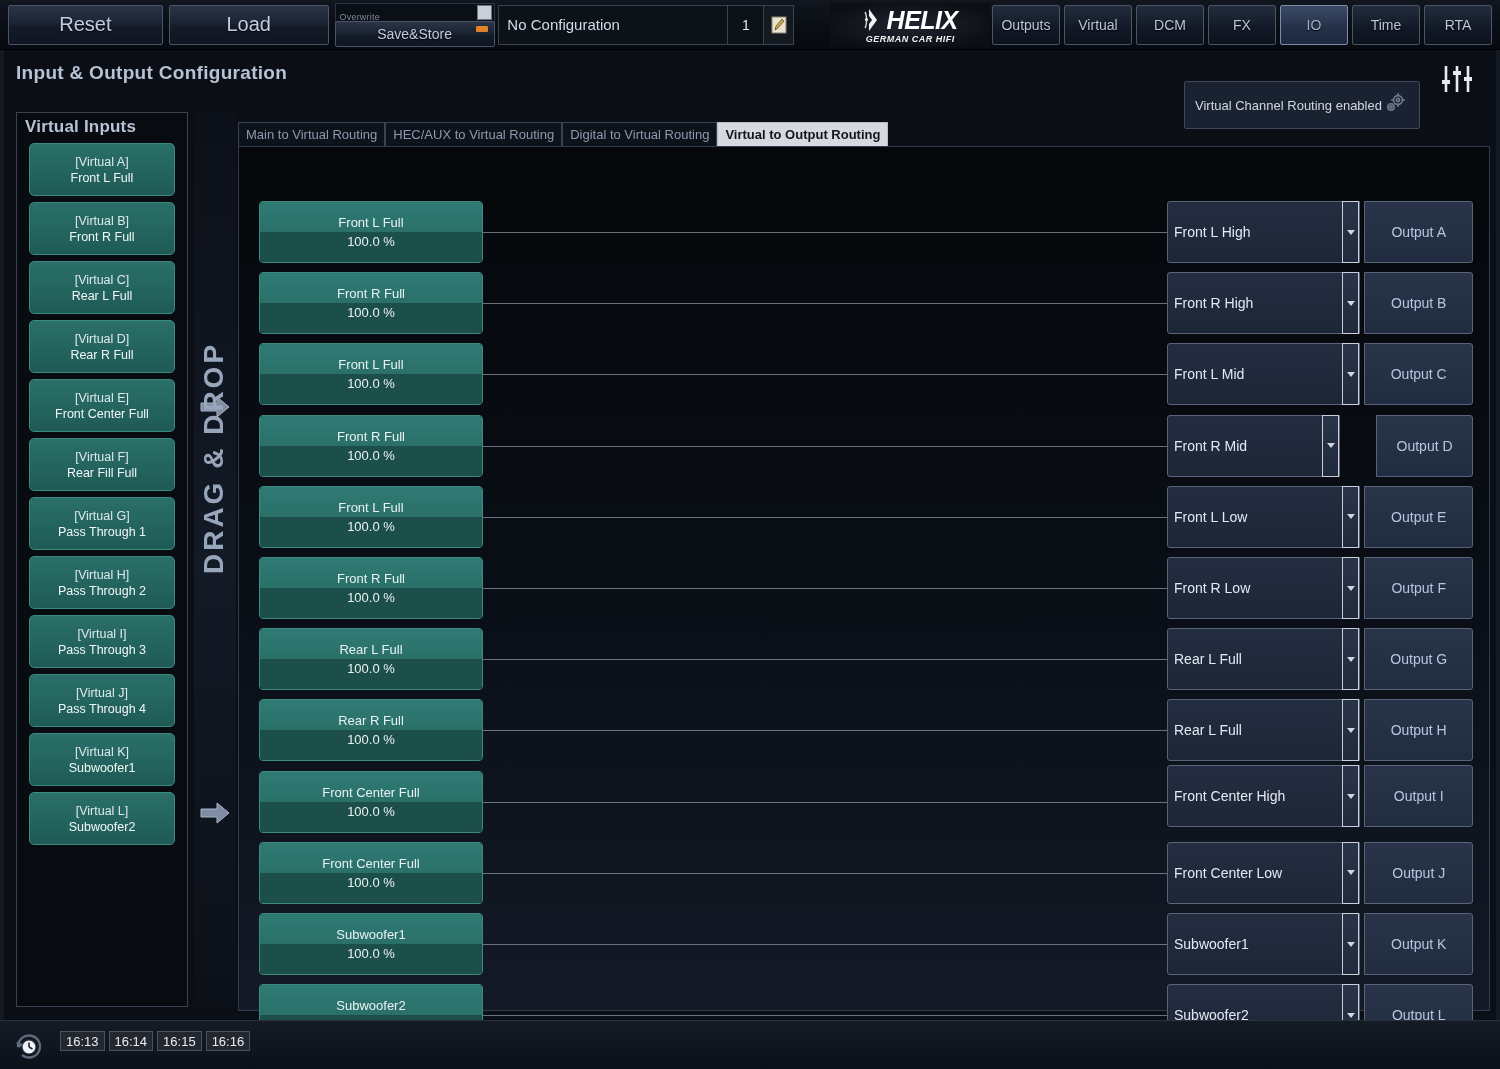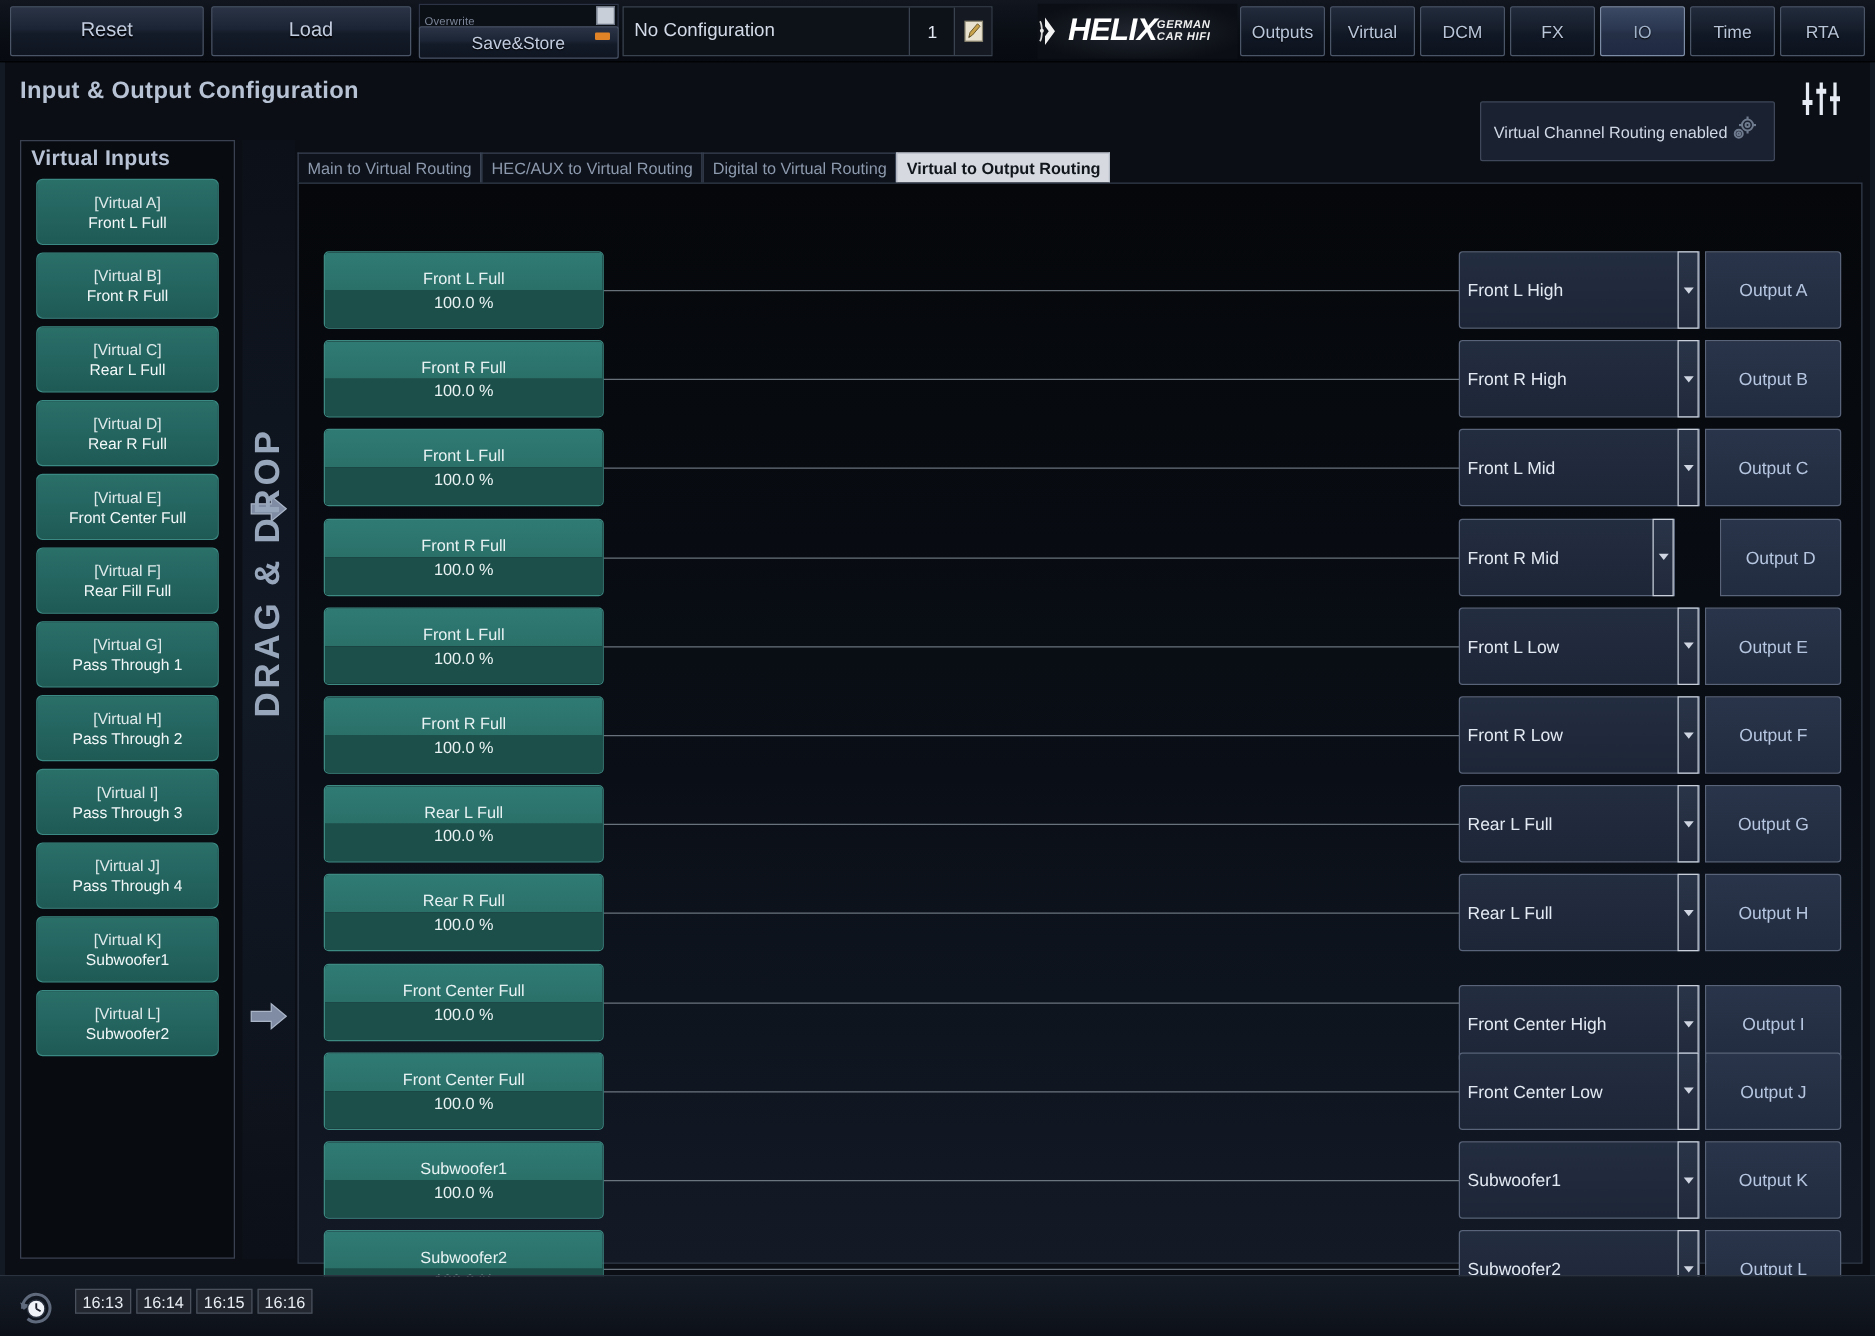--- a/index.html
+++ b/index.html
@@ -16,21 +16,21 @@
     position: absolute; top: 0; left: 0; width: 1500px; height: 50px;
     background: linear-gradient(180deg, #11161f 0%, #0a0e15 50%, #070a10 100%);
     border-bottom: 1px solid #000;
     display: flex; align-items: center;
   }
   .tb-btn {
     height: 40px; margin: 0 3px;
     background: linear-gradient(180deg, #2a3446 0%, #1b2434 45%, #141b28 55%, #0f1622 100%);
     border: 1px solid #4a5568;
     border-radius: 2px;
-    color: #c3cde0; font-size: 16px;
+    color: #c3cde0; font-size: 20px;
     display: flex; align-items: center; justify-content: center;
     text-shadow: 0 1px 1px #000;
   }
   #btn-reset { width: 160px; margin-left: 8px; }
   #btn-load  { width: 165px; }
 
   #savegroup {
     width: 160px; height: 44px; position: relative; margin: 0 3px;
   }
   #overwrite-row {
@@ -70,21 +70,21 @@
     color: #e4eaf3; font-size: 14px;
   }
   #cfg-edit {
     width: 30px; height: 38px; border-left: 1px solid #39424f;
     display: flex; align-items: center; justify-content: center;
     background: #141922;
   }
 
   #logo {
     margin-left: 36px; width: 165px; height: 44px;
-    display: flex; flex-direction: row; align-items: center; justify-content: center;
+    display: flex; flex-direction: column; align-items: center; justify-content: center;
     background: radial-gradient(ellipse at 50% 50%, #20252f 0%, #0b0e14 80%);
     position: relative;
   }
   #logo-main { display: flex; align-items: center; }
   #logo-mark { width: 22px; height: 26px; margin-right: 2px; position: relative; }
   #logo-word {
     color: #fff; font-size: 25px; font-weight: bold; font-style: italic;
     letter-spacing: -0.5px; font-family: "Liberation Sans", sans-serif;
   }
   #logo-sub {
@@ -604,21 +604,21 @@
           <div class="ocombo">
             <span>Rear L Full</span>
             <div class="ocombo-arrowbox">
               <div class="ocombo-arrow"></div>
             </div>
           </div>
           <div class="olabel">
             <span>Output H</span>
           </div>
         </div>
-        <div class="orow" style="top: 641px;">
+        <div class="orow" style="top: 618px;">
           <div class="ocombo">
             <span>Front Center High</span>
             <div class="ocombo-arrowbox">
               <div class="ocombo-arrow"></div>
             </div>
           </div>
           <div class="olabel">
             <span>Output I</span>
           </div>
         </div>

